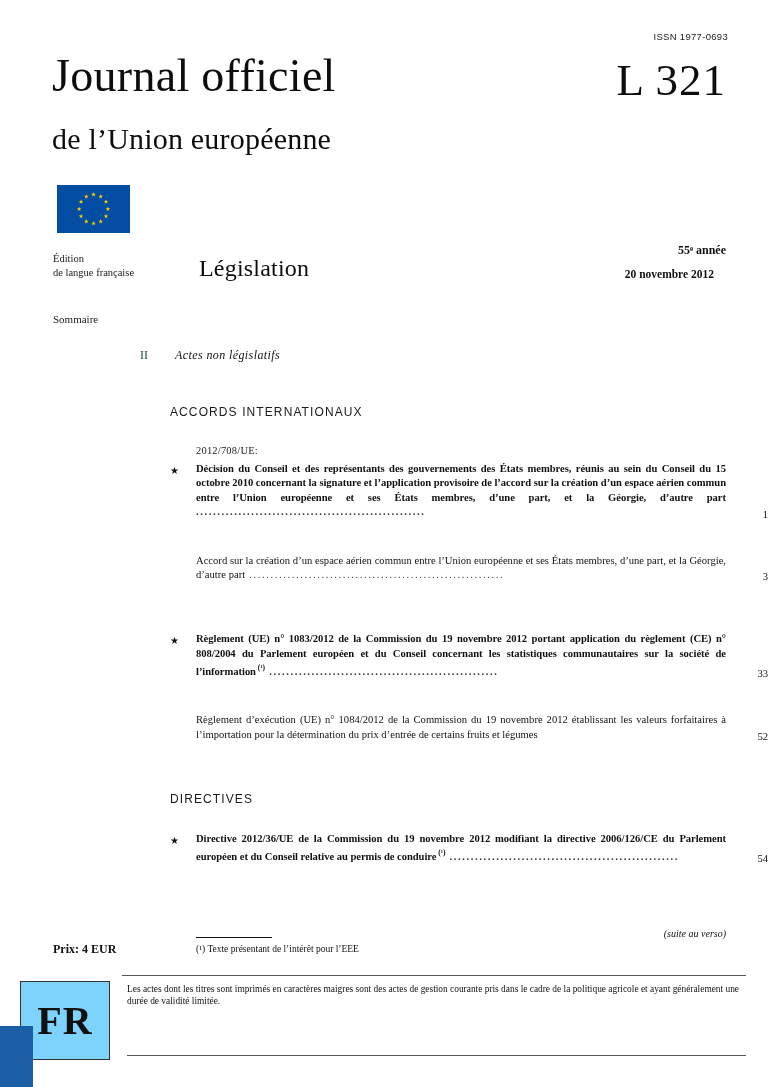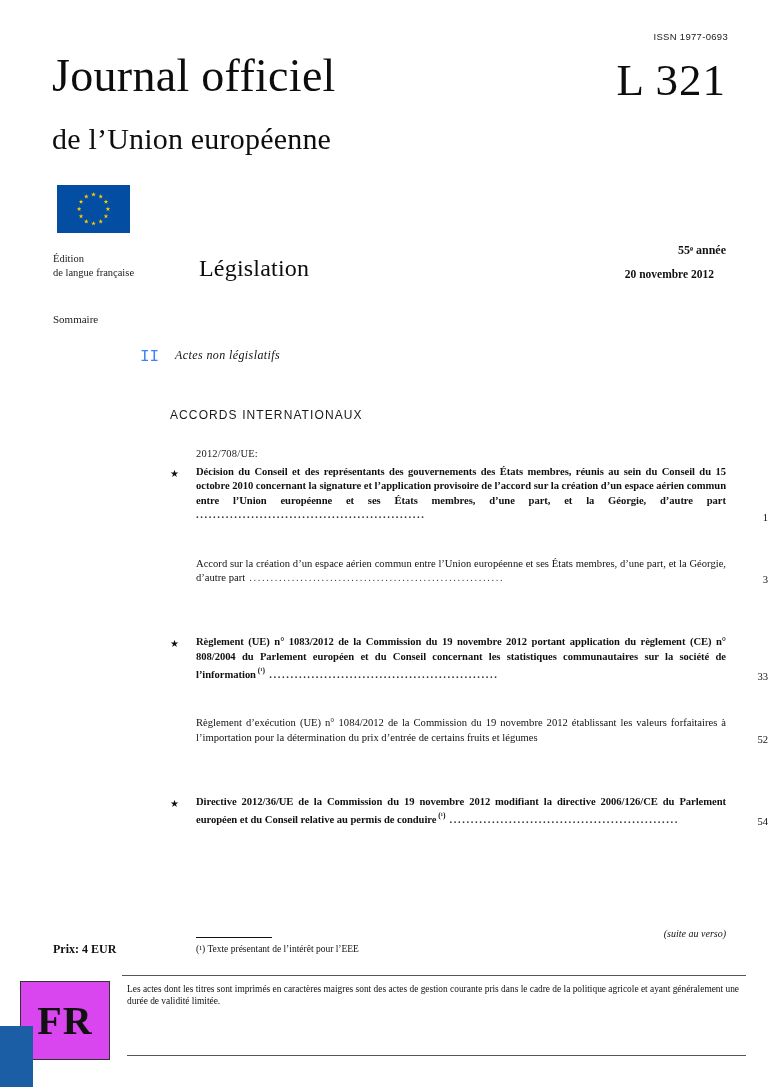--- a/index.html
+++ b/index.html
@@ -72,21 +72,21 @@
 
   
   .toc {
     position: absolute; left: 0; top: 348px;
     width: 768px;
   }
   .part-row {
     display: flex; padding-left: 140px; margin-bottom: 42px;
   }
   .part-num {
-    width: 35px; font-size: 16px; color: #3b82f6; font-family: Liberation Mono, monospace;
+    width: 35px; font-size: 12px; color: #14532d;
   }
   .part-label {
     font-style: italic; font-size: 12px; color: #111;
     letter-spacing: .4px;
   }
 
   .section { padding-left: 170px; padding-right: 0; }
   .section-head {
     font-family: "Liberation Sans", sans-serif;
     font-size: 12px; letter-spacing: 1.1px;
@@ -145,21 +145,21 @@
     font-size: 9.5px; color: #111; text-align: center;
   }
 
   .rule-top {
     position: absolute; left: 122px; top: 975px;
     width: 624px; height: 1px; background: #555;
   }
   .fr-box {
     position: absolute; left: 20px; top: 981px;
     width: 90px; height: 79px;
-    border: 1px solid #333; background: #d946ef;
+    border: 1px solid #333; background: #7dd3fc;
     display: flex; align-items: center; justify-content: center;
   }
   .fr-box span {
     font-size: 40px; font-weight: bold; letter-spacing: 1px;
     color: #111; line-height: 1;
   }
   .blue-bar {
     position: absolute; left: 0; top: 1026px;
     width: 33px; height: 61px; background: #1b5ea6;
   }
@@ -240,20 +240,21 @@
           <div class="pageno">33</div>
         </div>
         <div class="gap-md"></div>
         <div class="entry plain">
           <div class="body"><span>Règlement d’exécution (UE) n° 1084/2012 de la Commission du 19 novembre 2012 établissant les valeurs forfaitaires à l’importation pour la détermination du prix d’entrée de certains fruits et légumes</span></div>
           <div class="pageno">52</div>
         </div>
         <div class="gap-lg"></div>
       </div>
       <div class="section">
+        <div class="section-head">DIRECTIVES</div>
         <div class="entry bold">
           <div class="star">★</div>
           <div class="body"><span>Directive 2012/36/UE de la Commission du 19 novembre 2012 modifiant la directive 2006/126/CE du Parlement européen et du Conseil relative au permis de conduire</span><sup> (¹)</sup><span class="leader"> ......................................................</span></div>
           <div class="pageno">54</div>
         </div>
         <div class="gap-lg"></div>
       </div>
     </div>
 </div>
 

